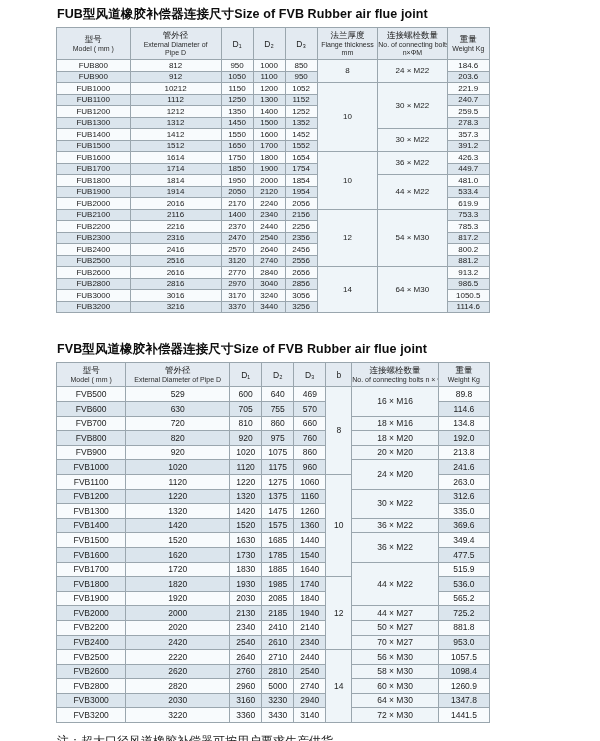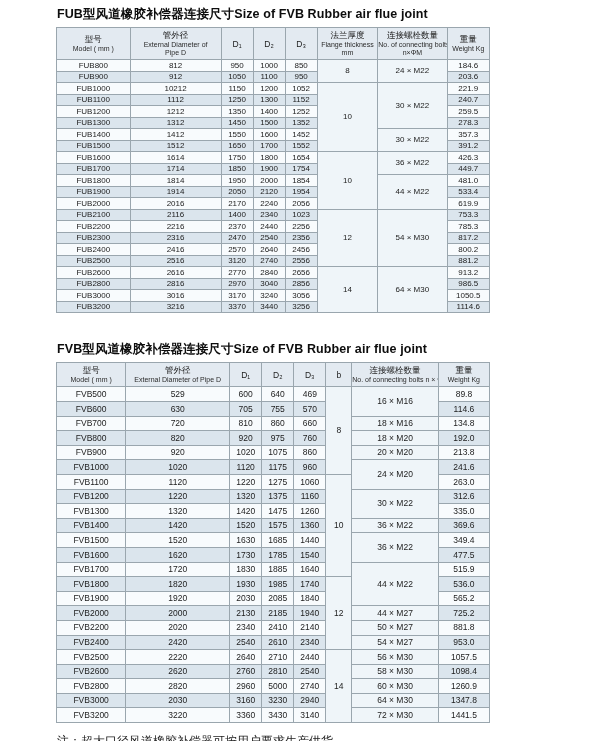--- a/index.html
+++ b/index.html
@@ -210,21 +210,21 @@
           <td>2170</td>
           <td>2240</td>
           <td>2056</td>
           <td>619.9</td>
         </tr>
         <tr class="alt">
           <td>FUB2100</td>
           <td>2116</td>
           <td>1400</td>
           <td>2340</td>
-          <td>1023</td>
+          <td>2156</td>
           <td class="merged" rowspan="5">12</td>
           <td class="merged" rowspan="5">54 × M30</td>
           <td>753.3</td>
         </tr>
         <tr>
           <td>FUB2200</td>
           <td>2216</td>
           <td>2370</td>
           <td>2440</td>
           <td>2256</td>
@@ -486,21 +486,21 @@
           <td>2140</td>
           <td class="merged" rowspan="1">50 × M27</td>
           <td>881.8</td>
         </tr>
         <tr class="alt">
           <td>FVB2400</td>
           <td>2420</td>
           <td>2540</td>
           <td>2610</td>
           <td>2340</td>
-          <td class="merged" rowspan="1">54 × M27</td>
+          <td class="merged" rowspan="1">70 × M27</td>
           <td>953.0</td>
         </tr>
         <tr>
           <td>FVB2500</td>
           <td>2220</td>
           <td>2640</td>
           <td>2710</td>
           <td>2440</td>
           <td class="merged" rowspan="5">14</td>
           <td class="merged" rowspan="1">56 × M30</td>

